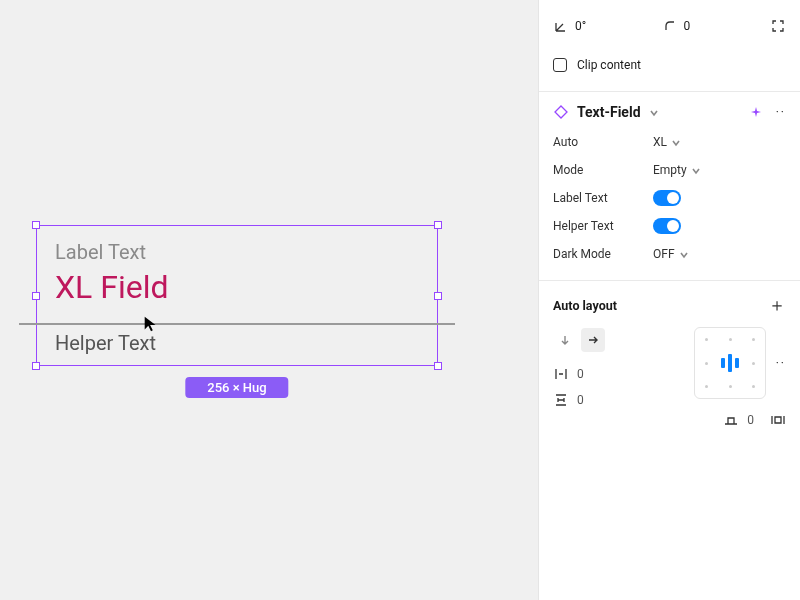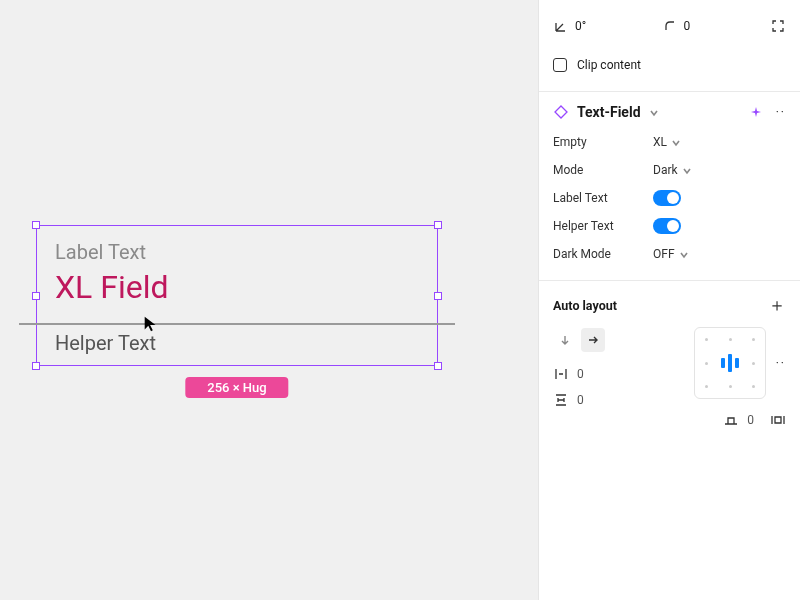--- a/index.html
+++ b/index.html
@@ -31,21 +31,21 @@
   .field-underline { height: 2px; background: #9a9a9a; margin: 0 -18px 0 -18px; }
   .helper-row { padding: 6px 18px 10px 18px; }
   .helper-text { color: #555; font-size: 20px; }
   .cursor-arrow {
     position: absolute; left: 105px; top: 89px;
     width: 0; height: 0;
   }
   .badge {
     position: absolute; left: 50%; transform: translateX(-50%);
     top: 100%; margin-top: 12px;
-    background: #ec4899; color: #fff;
+    background: #8b5cf6; color: #fff;
     font-size: 13px; font-weight: 500;
     padding: 3px 22px; border-radius: 4px;
     white-space: nowrap;
   }
 
   
   .inspector {
     width: 262px; background: #fff; height: 100%;
     border-left: 1px solid #e5e5e5;
     font-size: 12px; color: #1a1a1a;
@@ -183,32 +183,32 @@
         <span class="icon" style="color:#9747FF">
           <svg viewBox="0 0 16 16">
               <path d="M8 3 L9 7 L13 8 L9 9 L8 13 L7 9 L3 8 L7 7 Z" fill="#9747FF" stroke="none"></path>
             </svg>
         </span>
         <span class="dots">··</span>
       </div>
     </div>
 
     <div class="row">
-      <div class="label-col">Empty</div>
+      <div class="label-col">Auto</div>
       <div class="val-col">
         <span>XL</span>
         <span class="chev"><svg viewBox="0 0 10 10">
               <path d="M2 3 L5 7 L8 3"></path>
             </svg></span>
       </div>
     </div>
     <div class="row">
       <div class="label-col">Mode</div>
       <div class="val-col">
-        <span>Dark</span>
+        <span>Empty</span>
         <span class="chev"><svg viewBox="0 0 10 10">
               <path d="M2 3 L5 7 L8 3"></path>
             </svg></span>
       </div>
     </div>
     <div class="row">
       <div class="label-col">Label Text</div>
       <div class="val-col">
           <div class="toggle"></div>
         </div>

